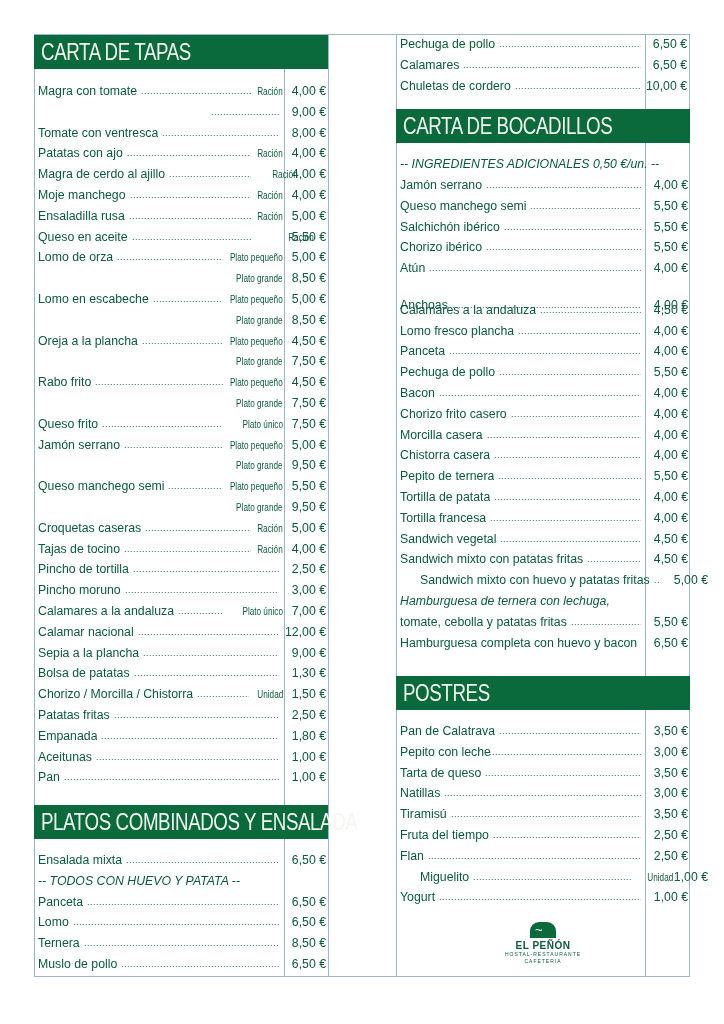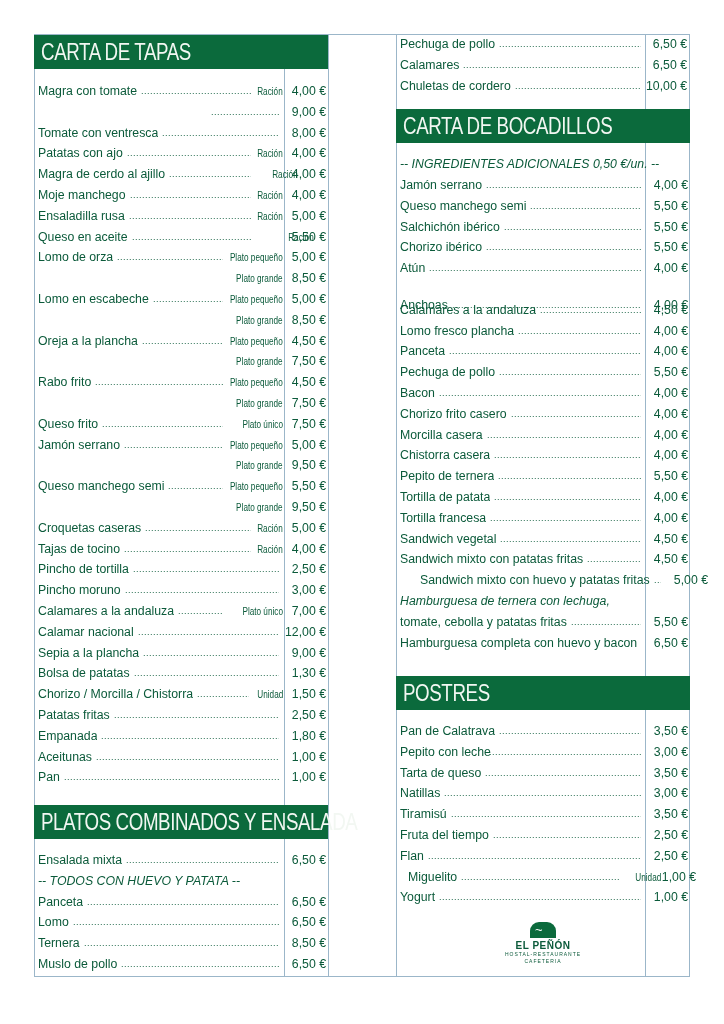--- a/index.html
+++ b/index.html
@@ -410,21 +410,21 @@
     <div class="row" style="left: 396px; top: 825px; width: 294px;">
       <span class="name">Fruta del tiempo</span>
       <span class="dots" style="left: 97px; width: 148px;">........................................................................................................................</span>
       <span class="price" style="left: 249px; width: 43px;">2,50 €</span>
     </div>
     <div class="row" style="left: 396px; top: 845.8px; width: 294px;">
       <span class="name">Flan</span>
       <span class="dots" style="left: 32px; width: 213px;">........................................................................................................................</span>
       <span class="price" style="left: 249px; width: 43px;">2,50 €</span>
     </div>
-    <div class="row" style="left: 404px; top: 866.6px; width: 270px; padding-left: 32px;">
+    <div class="row" style="left: 416px; top: 866.6px; width: 270px; padding-left: 32px;">
       <span class="name">Miguelito</span>
       <span class="dots" style="left: 57px; width: 158px;">........................................................................................................................</span>
       <span class="unit" style="right: 45px;">Unidad</span>
       <span class="price" style="left: 249px; width: 43px;">1,00 €</span>
     </div>
     <div class="row" style="left: 396px; top: 887.4px; width: 294px;">
       <span class="name">Yogurt</span>
       <span class="dots" style="left: 43px; width: 202px;">........................................................................................................................</span>
       <span class="price" style="left: 249px; width: 43px;">1,00 €</span>
     </div>

